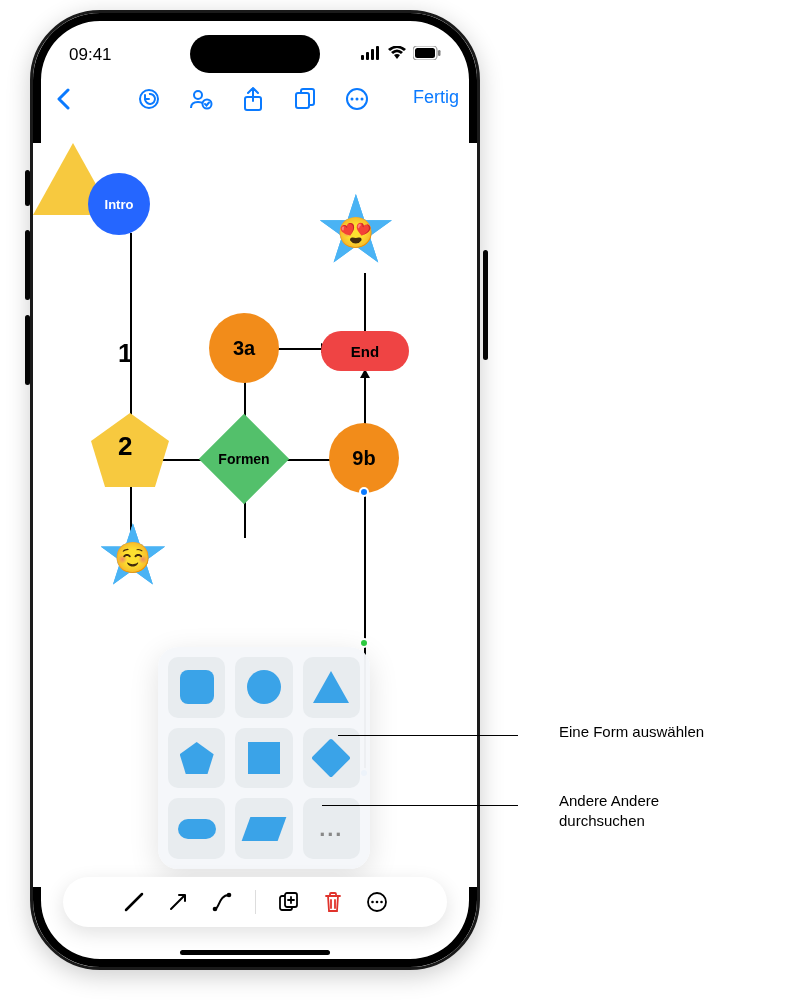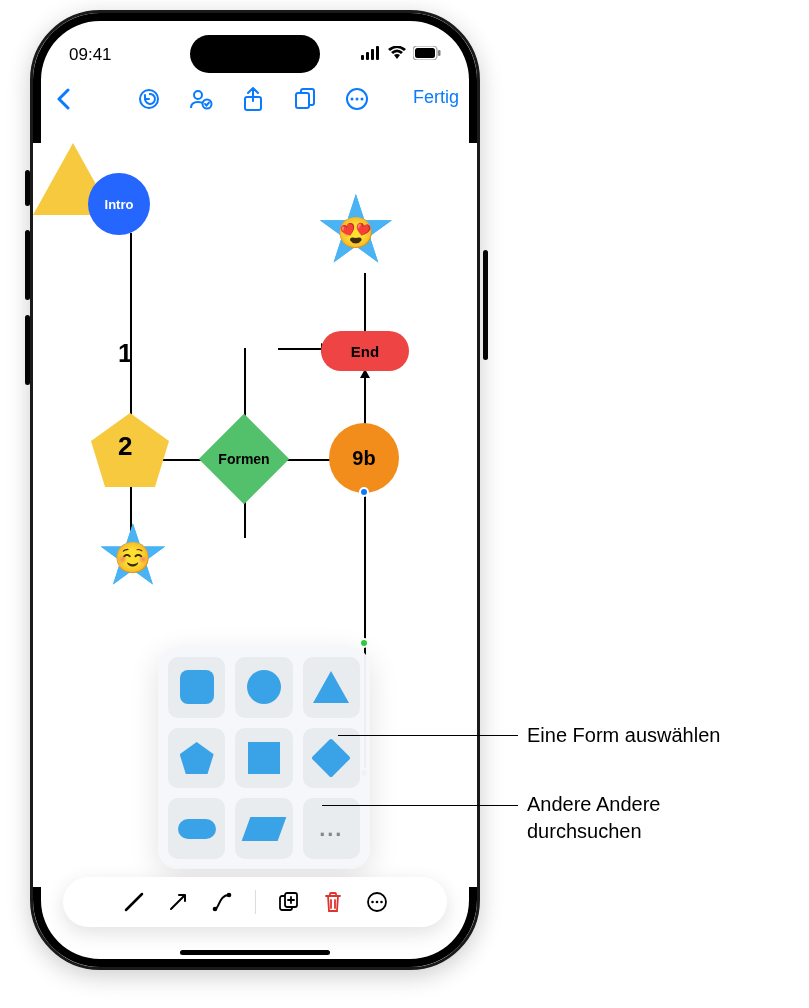--- a/index.html
+++ b/index.html
@@ -183,23 +183,24 @@
   .home-ind {
     position: absolute; bottom: 12px; left: 50%; transform: translateX(-50%);
     width: 150px; height: 5px; background: #000; border-radius: 3px;
   }
 
   .callout-line {
     position: absolute; height: 1px; background: #000;
   }
   .callout {
     position: absolute;
-    font-size: 20px;
+    font-size: 15px;
     line-height: 1.35;
     color: #000;
+    margin-left: 32px;
   }
 </style>
 </head>
 <body>
 
 <div class="side-btn side-left-1"></div>
 <div class="side-btn side-left-2"></div>
 <div class="side-btn side-left-3"></div>
 <div class="side-btn side-right"></div>
 
@@ -297,20 +298,23 @@
     <div class="shape penta"></div>
     <div class="penta-label">2</div>
 
     <div class="star star1">★
       <span class="emoji">☺️</span>
     </div>
     <div class="star star2">★
       <span class="emoji">😍</span>
     </div>
 
+    <div class="shape circle c3a">
+      <span>3a</span>
+    </div>
     <div class="shape circle c3b">
       <span>9b</span>
     </div>
 
     <div class="shape twist"></div>
     <div class="twist-label">Formen</div>
 
     <div class="shape endpill">
       <span>End</span>
     </div>

